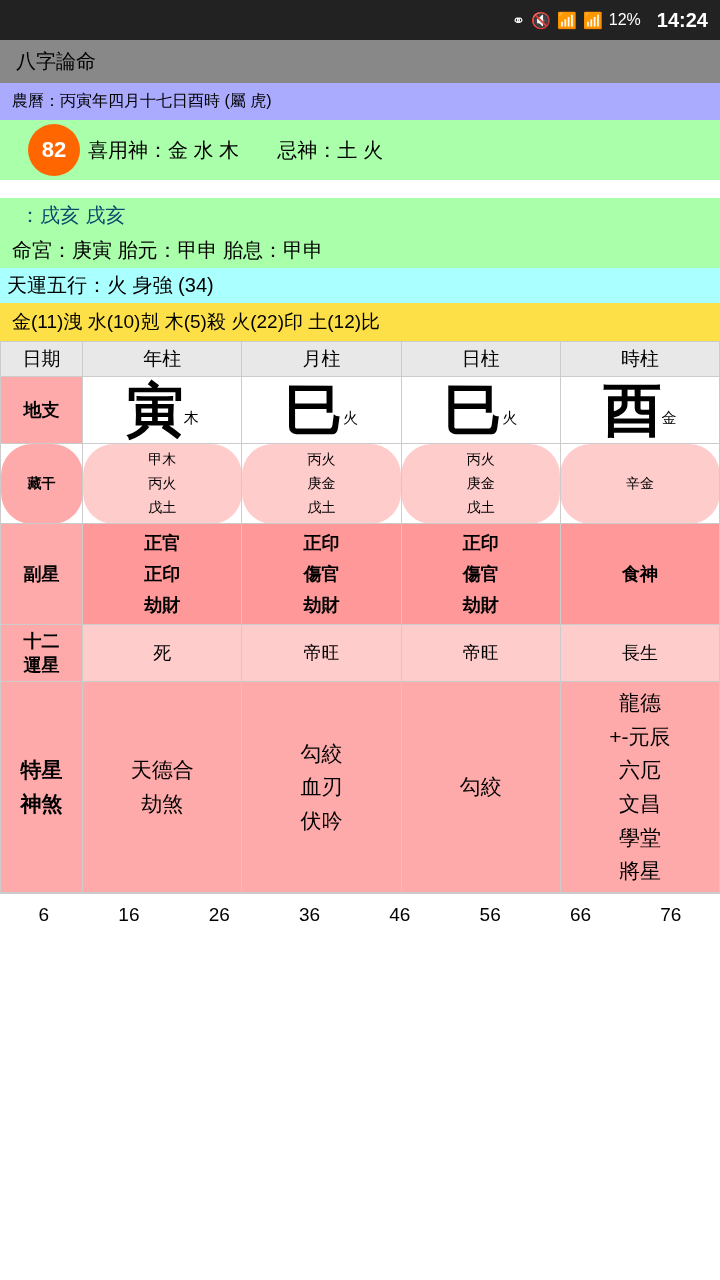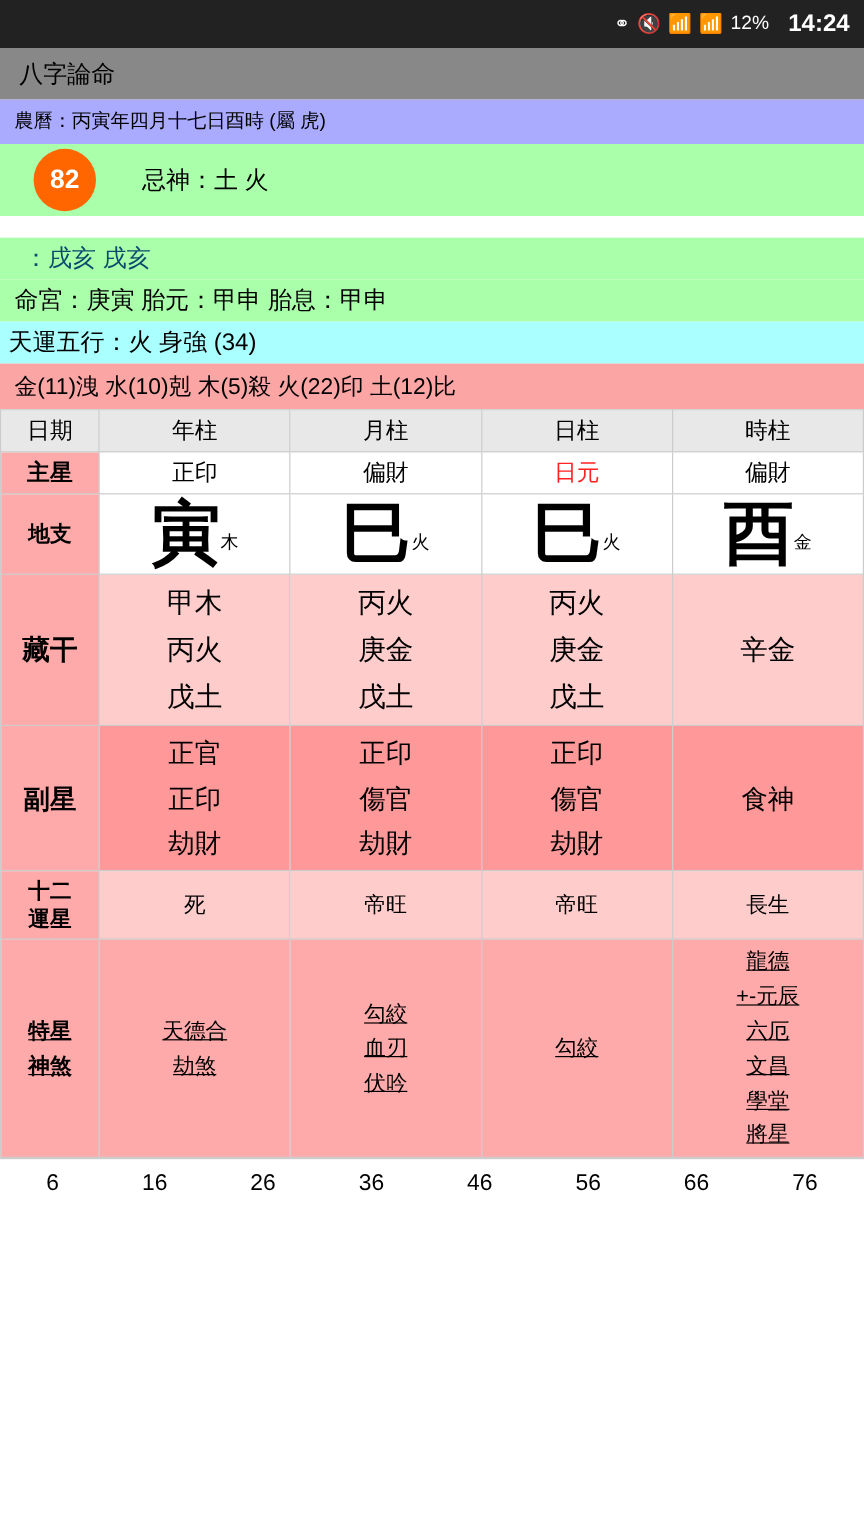--- a/index.html
+++ b/index.html
@@ -80,21 +80,21 @@
     }
 
     #tianyun-row {
       background: #aaffff;
       padding: 4px 7px;
       font-size: 20px;
       color: #000;
     }
 
     #wuxing-row {
-      background: #fca5a5;
+      background: #fde047;
       padding: 6px 12px;
       font-size: 19px;
       color: #000;
     }
 
     
     #main-table {
       width: 100%;
       border-collapse: collapse;
     }
@@ -143,49 +143,50 @@
       font-weight: bold;
       line-height: 1;
     }
     .dizhi-small {
       font-size: 15px;
       vertical-align: super;
     }
 
     .zanggan-row td {
       background: #ffcccc;
-      font-size: 23px;
+      font-size: 14px;
       padding: 6px 4px;
       line-height: 1.7;
+      border-radius: 31px;
     }
     .label-cell {
       background: #ffaaaa !important;
       font-size: 18px;
       font-weight: bold;
     }
 
     .fuxing-row td {
       background: #ff9999;
-      font-size: 22px;
+      font-size: 18px;
       padding: 6px 4px;
       line-height: 1.7;
+      font-weight: bold;
     }
 
     .yunxing-row td {
       background: #ffcccc;
       font-size: 18px;
       padding: 8px 4px;
     }
 
     .texing-row td {
       background: #ffaaaa;
-      font-size: 18px;
+      font-size: 21px;
       padding: 6px 4px;
       line-height: 1.6;
-      text-decoration: underline;
     }
 
     
     #bottom-row {
       background: #fff;
       display: flex;
       justify-content: space-around;
       padding: 10px 4px;
       font-size: 19px;
       color: #000;
@@ -214,20 +215,21 @@
 </div>
 
 <div id="lunar-row">
   <span>農曆：丙寅年四月十七日酉時 (屬 虎)</span>
 </div>
 
 <div id="xiyong-row">
   <div class="score-circle">
     <span>82</span>
   </div>
+  <span>喜用神：金 水 木</span>
   &nbsp;&nbsp;&nbsp;&nbsp;
   <span>忌神：土 火</span>
 </div>
 
 <div id="chonghexing-row">
   <span>：戌亥 戌亥</span>
 </div>
 
 <div id="minggong-row">
   <span>命宮：庚寅      胎元：甲申      胎息：甲申</span>
@@ -245,27 +247,20 @@
 
   <tbody>
       <tr class="header-row">
     <th class="col-label"><span>日期</span></th>
     <th class="col-year"><span>年柱</span></th>
     <th class="col-month"><span>月柱</span></th>
     <th class="col-day"><span>日柱</span></th>
     <th class="col-hour"><span>時柱</span></th>
   </tr>
 
-  <tr class="zhuxing-row">
-    <td class="col-label label-cell">主星</td>
-    <td class="col-year">正印</td>
-    <td class="col-month">偏財</td>
-    <td class="col-day zhuxing-red">日元</td>
-    <td class="col-hour">偏財</td>
-  </tr>
 
 
   <tr class="dizhi-row">
     <td class="col-label label-cell">地支</td>
     <td class="col-year">
       <span class="dizhi-big">寅</span><span class="dizhi-small">木</span>
     </td>
     <td class="col-month">
       <span class="dizhi-big">巳</span><span class="dizhi-small">火</span>
     </td>

